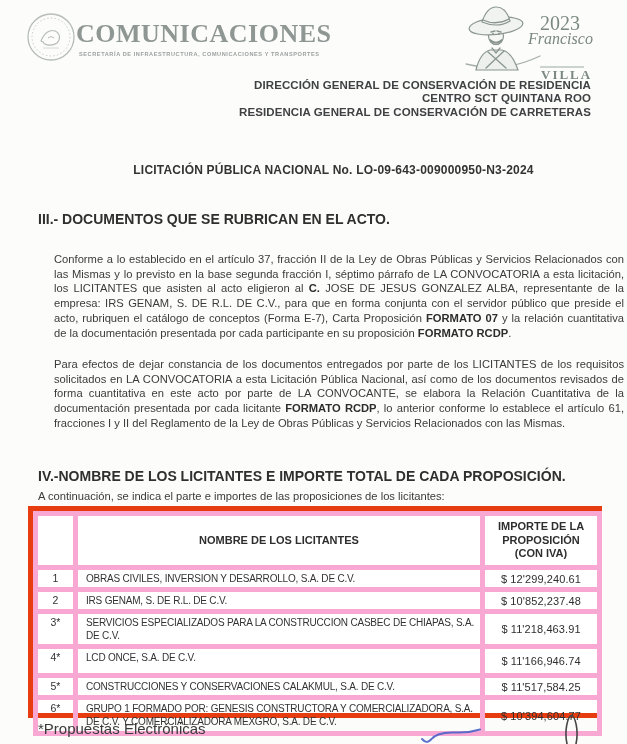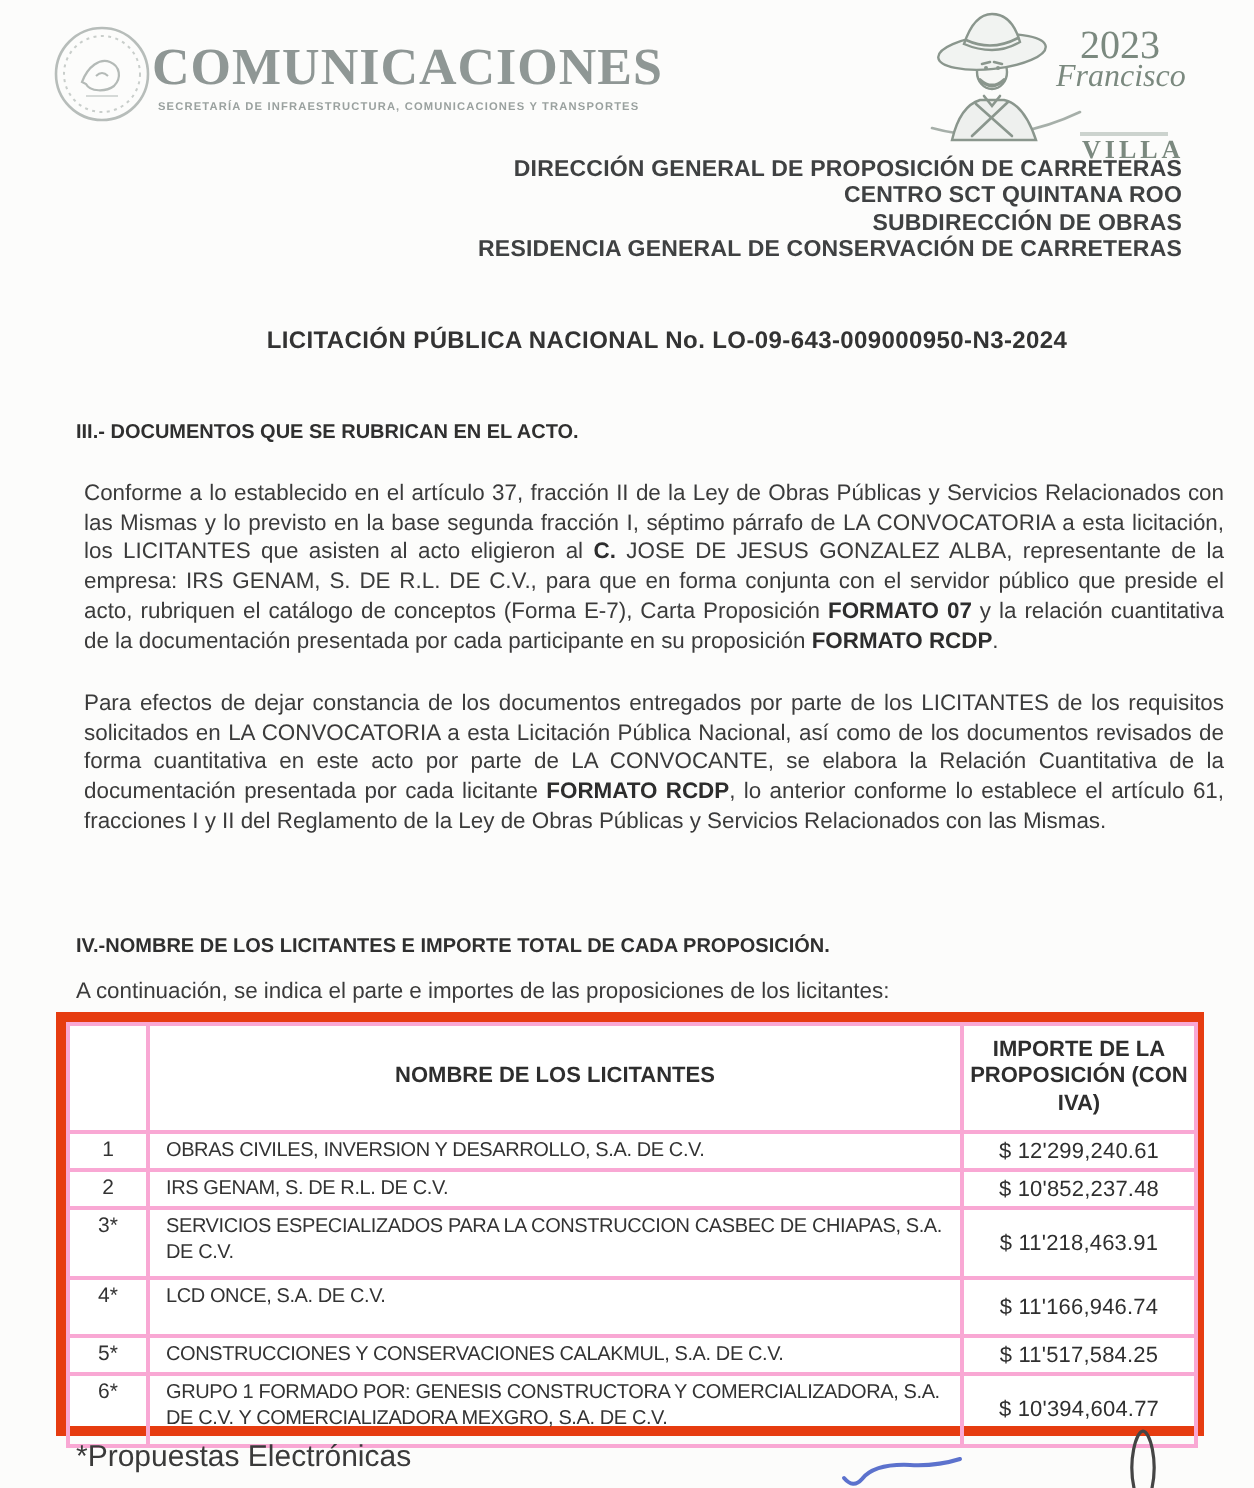--- a/index.html
+++ b/index.html
@@ -20,30 +20,30 @@
               font-size:13px;letter-spacing:2px;color:#7b897f;margin-top:20px;}
   .villa-tagline{left:540px;top:66px;width:44px;height:2px;background:#bcc5bf;opacity:.75;}
 
   
   .office{right:36px;top:79px;text-align:right;font-weight:bold;font-size:11.5px;
           line-height:13.35px;color:#3f4142;letter-spacing:.1px;white-space:nowrap;}
 
   .doc-title{left:40px;right:0;top:163px;text-align:center;font-weight:bold;font-size:12px;
              letter-spacing:.2px;color:#333;}
 
-  .h-sec{left:38px;width:572px;font-weight:bold;font-size:10px;color:#2f2f2f;}
-  .para{left:38px;width:570px;font-size:11.2px;line-height:14.7px;text-align:justify;color:#3b3b3b;margin:4px;}
+  .h-sec{left:38px;width:572px;font-weight:bold;font-size:14px;color:#2f2f2f;}
+  .para{left:38px;width:570px;font-size:11.2px;line-height:14.7px;text-align:justify;color:#3b3b3b;margin:16px;}
   .para b{color:#2d2d2d;}
   .intro{left:38px;width:572px;font-size:11.2px;color:#3b3b3b;}
 
   
   .tablebox{left:28px;top:506px;width:574px;height:212px;border:5px solid #e63c10;
             box-sizing:border-box;background:#fff;}
   table.lic{width:100%;height:100%;border-collapse:collapse;table-layout:fixed;}
-  table.lic th,table.lic td{border:2px solid #f9a8d4;overflow:hidden;}
+  table.lic th,table.lic td{border:5px solid #f9a8d4;overflow:hidden;}
   table.lic{border:1.5px solid #3f3f3f;}
   th.hc{font-size:11px;font-weight:bold;text-align:center;vertical-align:middle;
         line-height:13.5px;color:#2e2e2e;padding:2px;}
   td.num{font-size:10.5px;text-align:center;vertical-align:top;padding-top:2px;color:#333;}
   td.name{font-size:10px;letter-spacing:-.2px;line-height:13px;vertical-align:top;
           padding:2px 4px 2px 8px;color:#333;}
   td.amt{font-size:11px;text-align:center;vertical-align:middle;color:#2f2f2f;letter-spacing:.1px;}
 
   .footnote{left:38px;top:720px;font-size:15px;color:#3a3a3a;}
 
@@ -77,23 +77,22 @@
     <circle cx="37" cy="28" r="1" fill="#8a968d"></circle>
     <path class="sk" d="M29,26 l4,-1 M35,25 l4,1" stroke-width="1"></path>
     <path d="M28,34 Q34,39.5 40,34" fill="none" stroke="#8a968d" stroke-width="1.8" stroke-linecap="round"></path>
   </svg>
   <div class="abs villa-year">2023</div>
   <div class="abs villa-script">Francisco</div>
   <div class="abs villa-caps">VILLA</div>
   <div class="abs villa-tagline"></div>
 
   <div class="abs office">
-    <div>DIRECCIÓN GENERAL DE PROPOSICIÓN DE CARRETERAS</div>
+    <div>DIRECCIÓN GENERAL DE CONSERVACIÓN DE RESIDENCIA</div>
     <div>CENTRO SCT QUINTANA ROO</div>
-    <div>SUBDIRECCIÓN DE OBRAS</div>
     <div>RESIDENCIA GENERAL DE CONSERVACIÓN DE CARRETERAS</div>
   </div>
 
   <div class="abs doc-title">LICITACIÓN PÚBLICA NACIONAL No. LO-09-643-009000950-N3-2024</div>
 
   <div class="abs h-sec" style="top:211px">III.- DOCUMENTOS QUE SE RUBRICAN EN EL ACTO.</div>
 
   <p class="abs para" style="top:236px"><span>Conforme a lo establecido en el artículo 37, fracción II de la Ley de Obras Públicas y Servicios Relacionados con las Mismas y lo previsto en la base segunda fracción I, séptimo párrafo de LA CONVOCATORIA a esta licitación, los LICITANTES que asisten al acto eligieron al </span><b>C.</b><span> JOSE DE JESUS GONZALEZ ALBA, representante de la empresa: IRS GENAM, S. DE R.L. DE C.V., para que en forma conjunta con el servidor público que preside el acto, rubriquen el catálogo de conceptos (Forma E-7), Carta Proposición </span><b>FORMATO 07</b><span> y la relación cuantitativa de la documentación presentada por cada participante en su proposición </span><b>FORMATO RCDP</b><span>.</span></p>
 
   <p class="abs para" style="top:341px"><span>Para efectos de dejar constancia de los documentos entregados por parte de los LICITANTES de los requisitos solicitados en LA CONVOCATORIA a esta Licitación Pública Nacional, así como de los documentos revisados de forma cuantitativa en este acto por parte de LA CONVOCANTE, se elabora la Relación Cuantitativa de la documentación presentada por cada licitante </span><b>FORMATO RCDP</b><span>, lo anterior conforme lo establece el artículo 61, fracciones I y II del Reglamento de la Ley de Obras Públicas y Servicios Relacionados con las Mismas.</span></p>

